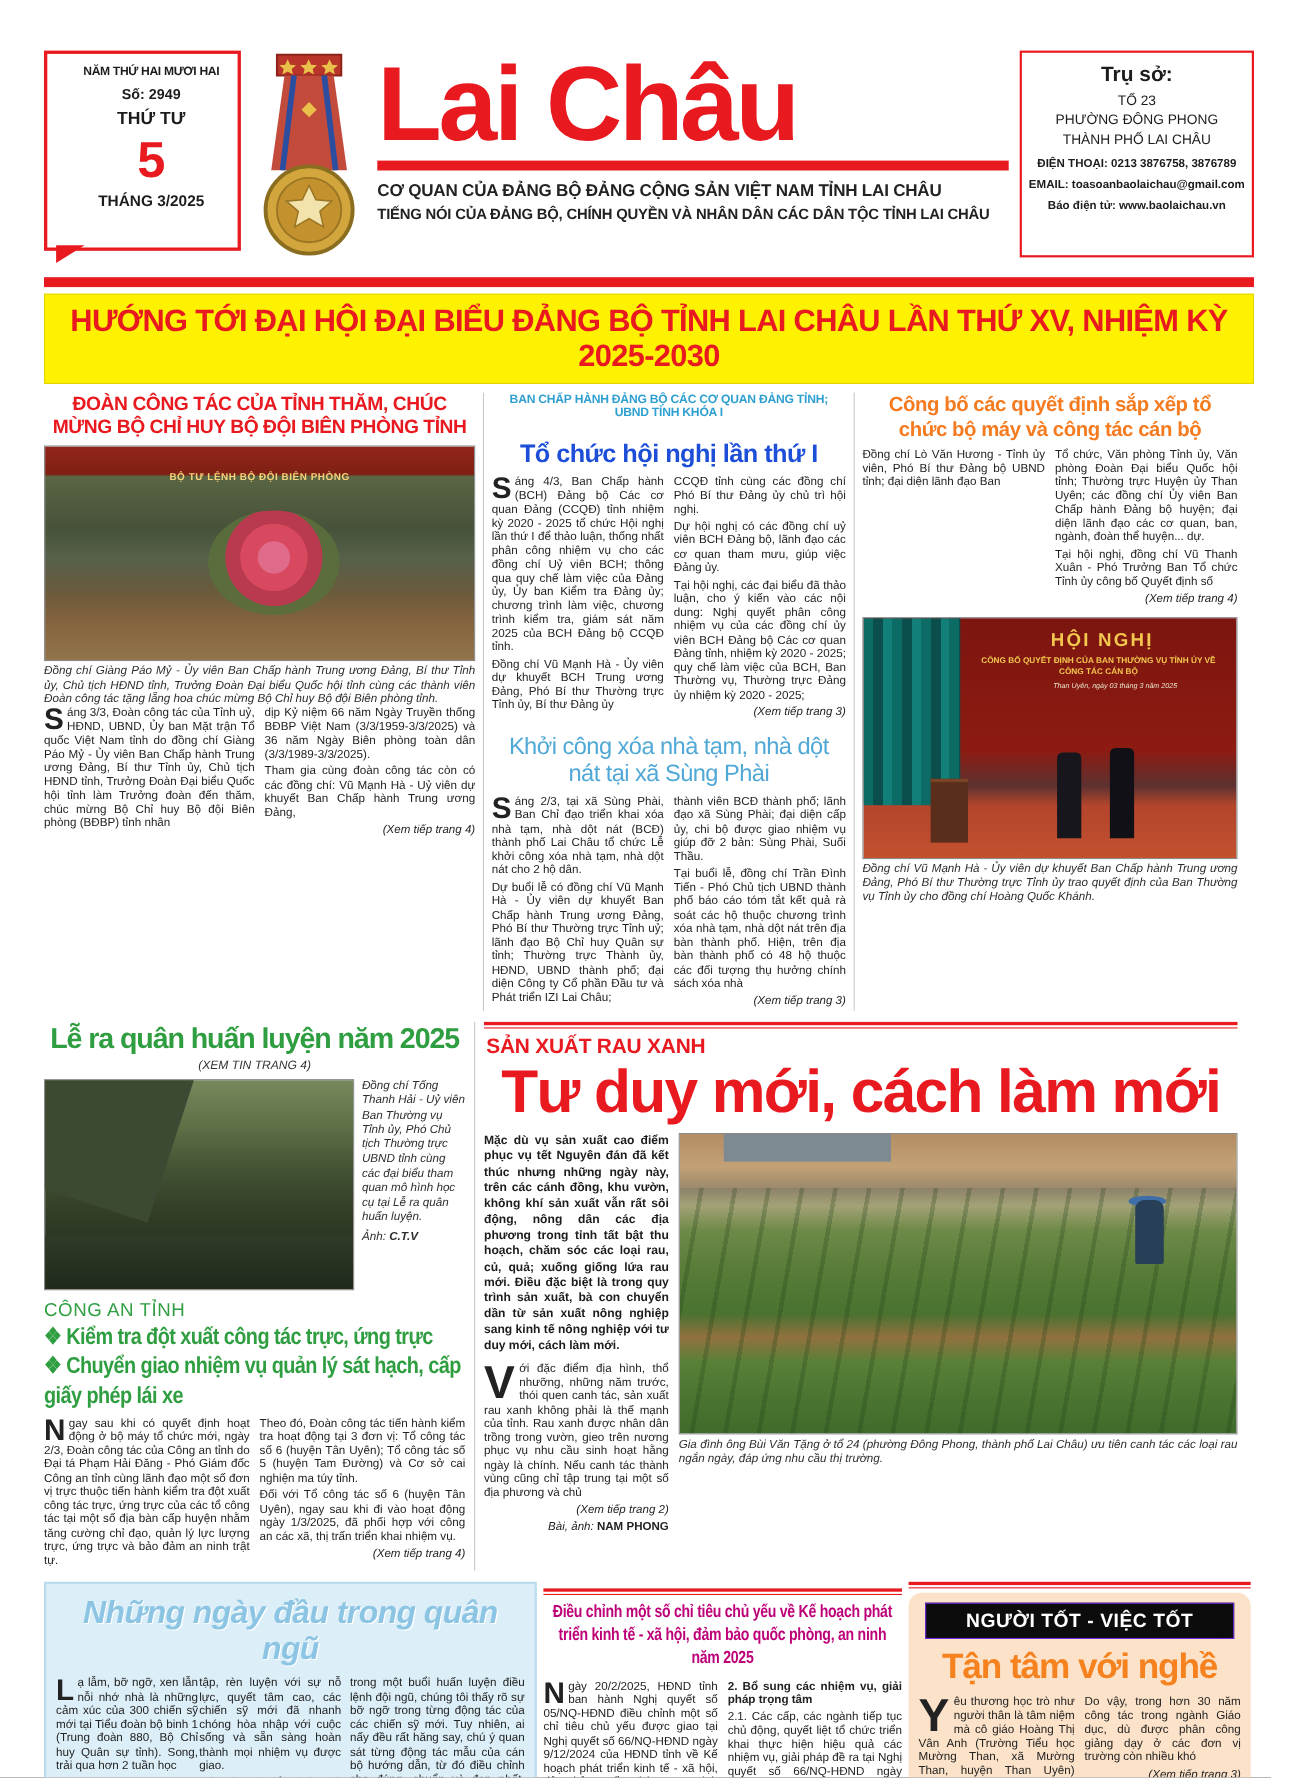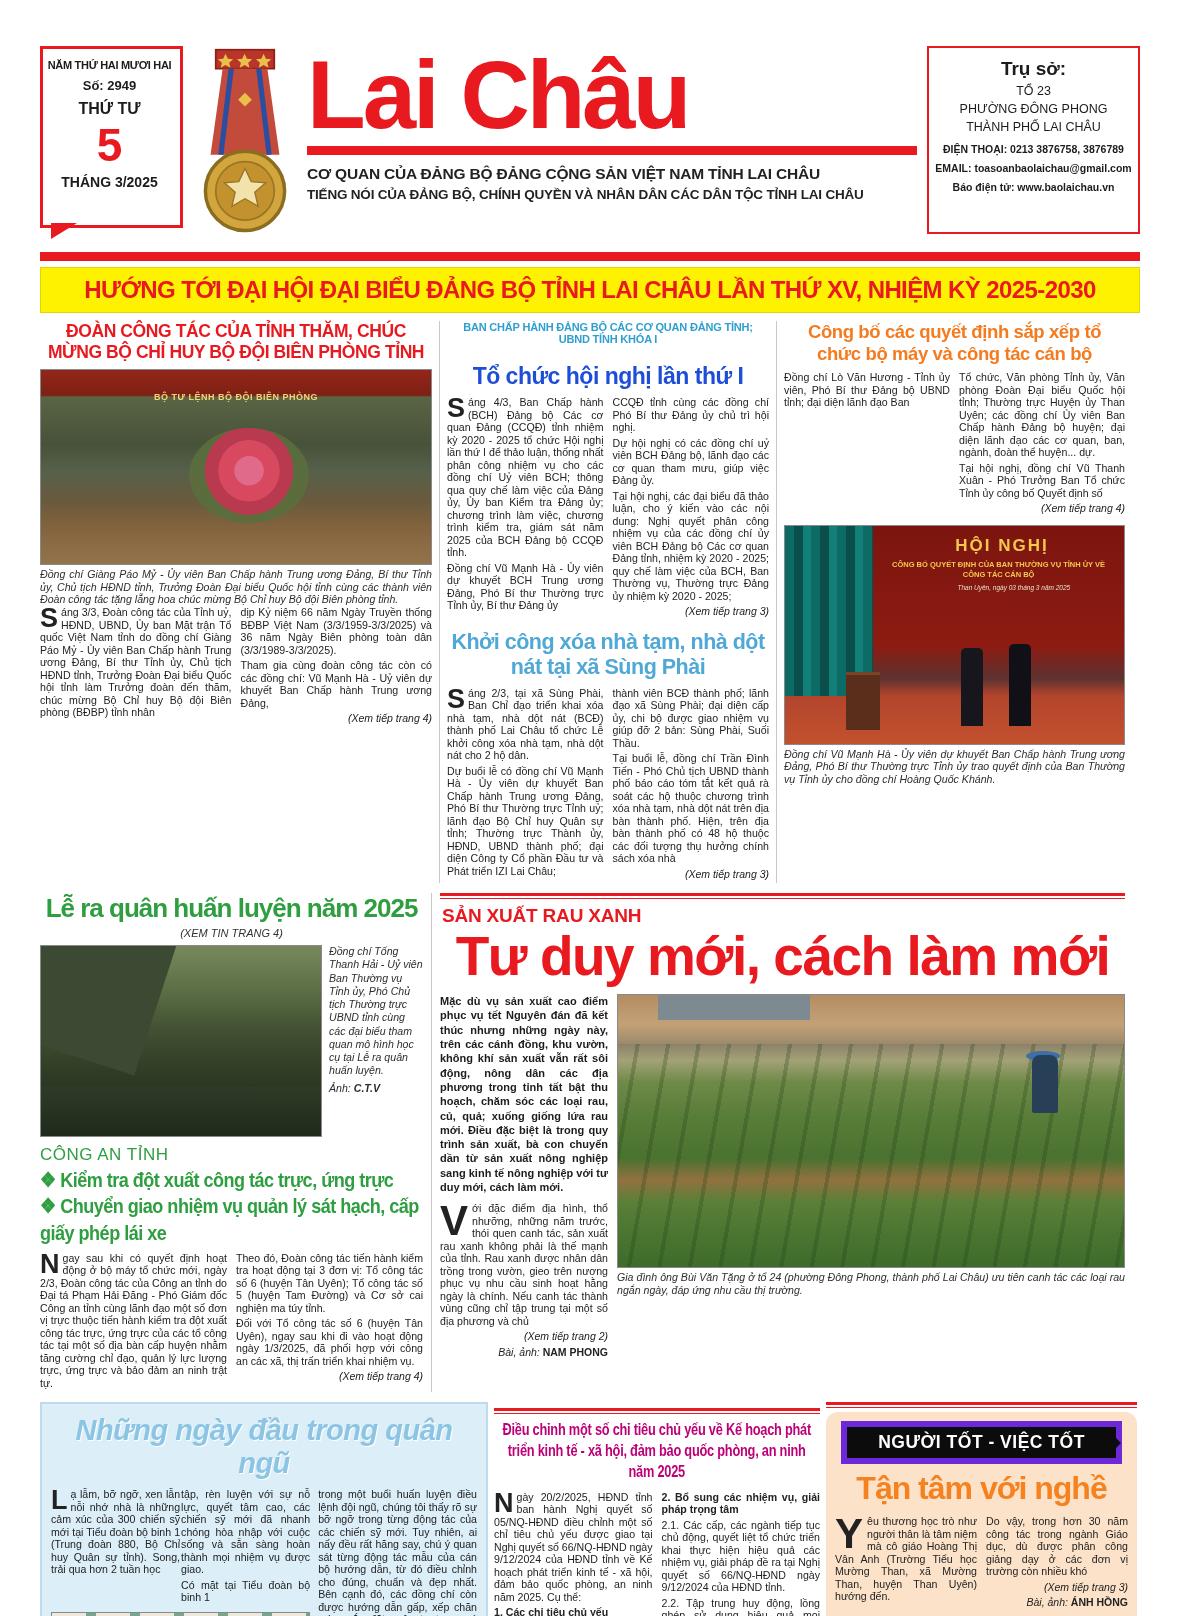--- a/index.html
+++ b/index.html
@@ -5,21 +5,21 @@
   * { margin:0; padding:0; box-sizing:border-box; }
   html,body { background:#888; }
   .page {
     width:1177px; height:1616px; margin:0 auto; background:#fff;
     font-family:"Liberation Sans", sans-serif; color:#1c1c1c;
     padding:46px 37px 16px 40px; overflow:hidden; position:relative;
   }
   
   .mast { display:flex; align-items:flex-start; gap:10px; height:202px; }
   .datebox {
-    width:143px; border:3px solid #e8191f; padding:10px 4px 26px 0; text-align:center;
+    width:179px; border:3px solid #e8191f; padding:10px 4px 26px 20px; text-align:center;
     position:relative; height:182px; flex:none;
   }
   .datebox .fold { position:absolute; left:8px; bottom:-14px; width:0; height:0;
     border-top:16px solid #e8191f; border-right:26px solid transparent; }
   .db1 { font-size:11px; font-weight:bold; letter-spacing:-0.3px; }
   .db2 { font-size:13px; font-weight:bold; margin-top:7px; }
   .db3 { font-size:16px; font-weight:bold; margin-top:7px; }
   .db4 { font-size:46px; font-weight:bold; color:#e8191f; line-height:1; margin-top:4px; }
   .db5 { font-size:14px; font-weight:bold; margin-top:6px; }
   .medal { width:104px; flex:none; margin-top:2px; }
@@ -31,21 +31,21 @@
   .mastsub2 { font-size:13.5px; font-weight:bold; color:#222; margin-top:4px; letter-spacing:-0.2px; }
   .officebox { width:213px; flex:none; border:2px solid #e8191f; text-align:center;
     padding:10px 4px; height:188px; }
   .ob-title { font-size:19px; font-weight:bold; }
   .ob-l { font-size:12.5px; margin-top:4px; }
   .ob-phone { font-size:10.5px; font-weight:bold; margin-top:9px; }
   .ob-email { font-size:10.5px; font-weight:bold; margin-top:7px; }
   .ob-web { font-size:10.5px; font-weight:bold; margin-top:7px; }
   .redbar { height:9px; background:#e8191f; margin:4px 0 6px 0; }
   .banner { background:#fff200; color:#e8191f; font-weight:bold; text-align:center;
-    font-size:24px; letter-spacing:-0.6px; padding:8px 2px; border:1px solid #e3d500; }
+    font-size:28px; letter-spacing:-0.6px; padding:8px 2px; border:1px solid #e3d500; }
   
   .rule2 { border-top:3px solid #e8191f; border-bottom:1.5px solid #e8191f; height:6px; }
   .body { font-size:10.6px; line-height:1.18; text-align:justify; color:#222; }
   .body p { margin-bottom:3px; }
   .cols2 { display:flex; gap:9px; }
   .cols2 > div { flex:1; min-width:0; }
   .lead::first-letter { float:left; font-size:27px; line-height:0.85; font-weight:bold;
     padding:1px 3px 0 0; }
   .lead3::first-letter { float:left; font-size:42px; line-height:0.8; font-weight:bold;
     padding:2px 4px 0 0; }
@@ -61,21 +61,21 @@
   .a1-title { color:#e8191f; font-weight:bold; font-size:17.5px; text-align:center;
     line-height:1.2; letter-spacing:-0.4px; margin-bottom:6px; }
   .ph-a1 { height:196px;
     background:linear-gradient(180deg,#93261a 0%,#7e2013 13%,#5a6544 14%,#47523a 38%,#56604a 52%,#6a5a3c 68%,#84643e 82%,#92744c 100%); }
   .ph-a1 .ph-banner { position:absolute; top:22px; left:10%; width:80%; text-align:center;
     color:#f7d27a; font-size:9px; font-weight:bold; letter-spacing:0.5px; }
   .ph-a1 .flowers { position:absolute; left:38%; top:30%; width:120px; height:95px; border-radius:50%;
     background:radial-gradient(circle at 50% 45%, #e06a8a 0 18%, #d8495f 19% 38%, #b93a4e 39% 55%, rgba(90,110,60,.9) 56% 75%, rgba(70,90,50,0) 76%); }
   .a2-kicker { color:#2f9fd0; font-weight:bold; font-size:11px; text-align:center; letter-spacing:-0.2px; }
   .a2-title { color:#1d4ed8; font-weight:bold; font-size:23px; text-align:center; letter-spacing:-0.5px; margin:18px 0 6px 0; }
-  .a3-title { color:#4fa8d6; font-weight:bold; font-size:21.5px; text-align:center; line-height:1.15;
+  .a3-title { color:#4fa8d6; font-weight:normal; font-size:21.5px; text-align:center; line-height:1.15;
     letter-spacing:-0.5px; margin:10px 0 7px 0; }
   .a4-title { color:#f47b20; font-weight:bold; font-size:18.5px; text-align:center; line-height:1.2;
     letter-spacing:-0.4px; margin-bottom:6px; }
   .ph-hn { height:220px; margin-top:7px;
     background:linear-gradient(180deg,#7c150f 0%,#8d1b12 55%,#5d3230 70%,#b3452c 78%,#c2512e 100%); }
   .ph-hn .curtain { position:absolute; left:0; top:0; width:26%; height:78%;
     background:repeating-linear-gradient(90deg,#0d6b66 0 9px,#0a4f4c 9px 18px,#128078 18px 26px); }
   .ph-hn .hn1 { position:absolute; top:10px; left:30%; width:68%; text-align:center; color:#f3c84e;
     font-weight:bold; font-size:17px; letter-spacing:2px; }
   .ph-hn .hn2 { position:absolute; top:34px; left:28%; width:70%; text-align:center; color:#f3c84e;
@@ -136,21 +136,21 @@
   .ph-qn { height:126px; margin-top:5px;
     background:
       repeating-linear-gradient(90deg, rgba(20,110,80,0) 0 34px, rgba(20,110,80,0.55) 34px 44px),
       linear-gradient(180deg,#efe9dd 0%,#e6dfd2 45%,#d4cfc2 60%,#b9b3a6 75%,#a9a296 100%); }
   .qn-right { width:38%; }
   .kt-title { color:#bd0078; font-weight:bold; font-size:16px; text-align:center; line-height:1.3;
     letter-spacing:-0.3px; transform:scaleX(.8); transform-origin:center; width:125%; margin-left:-12.5%; }
   .kt-box { padding:6px 2px 0 2px; }
   .nt-box { background:#fbe2c8; border-radius:12px; padding:7px 9px; height:398px; }
   .ribbon-wrap { position:relative; margin:2px 6px 6px 6px; }
-  .ribbon { background:#0c0c0c; color:#fff; border:6px solid #6d28d9; text-align:center;
+  .ribbon { background:#0c0c0c; color:#fff; border:1px solid #6d28d9; text-align:center;
     font-weight:bold; font-size:17.5px; padding:5px 0; letter-spacing:0.5px; position:relative; }
   .ribbon-wrap::before, .ribbon-wrap::after { content:""; position:absolute; top:50%; width:0; height:0;
     border:13px solid transparent; transform:translateY(-50%); }
   .ribbon-wrap::before { left:-12px; border-right-color:#0c0c0c; }
   .ribbon-wrap::after { right:-12px; border-left-color:#0c0c0c; }
   .nt-title { color:#f5821f; font-weight:bold; font-size:32px; text-align:center; letter-spacing:-1px;
     margin:4px 0 8px 0; }
   .nt-bottom { display:flex; gap:7px; margin-top:6px; }
   .ph-nt { width:172px; height:196px; flex:none;
     background:linear-gradient(180deg,#3c4038 0%,#494e42 32%,#84715a 36%,#a08a6c 52%,#8d603f 68%,#a26b42 84%,#b07a4e 100%); }

